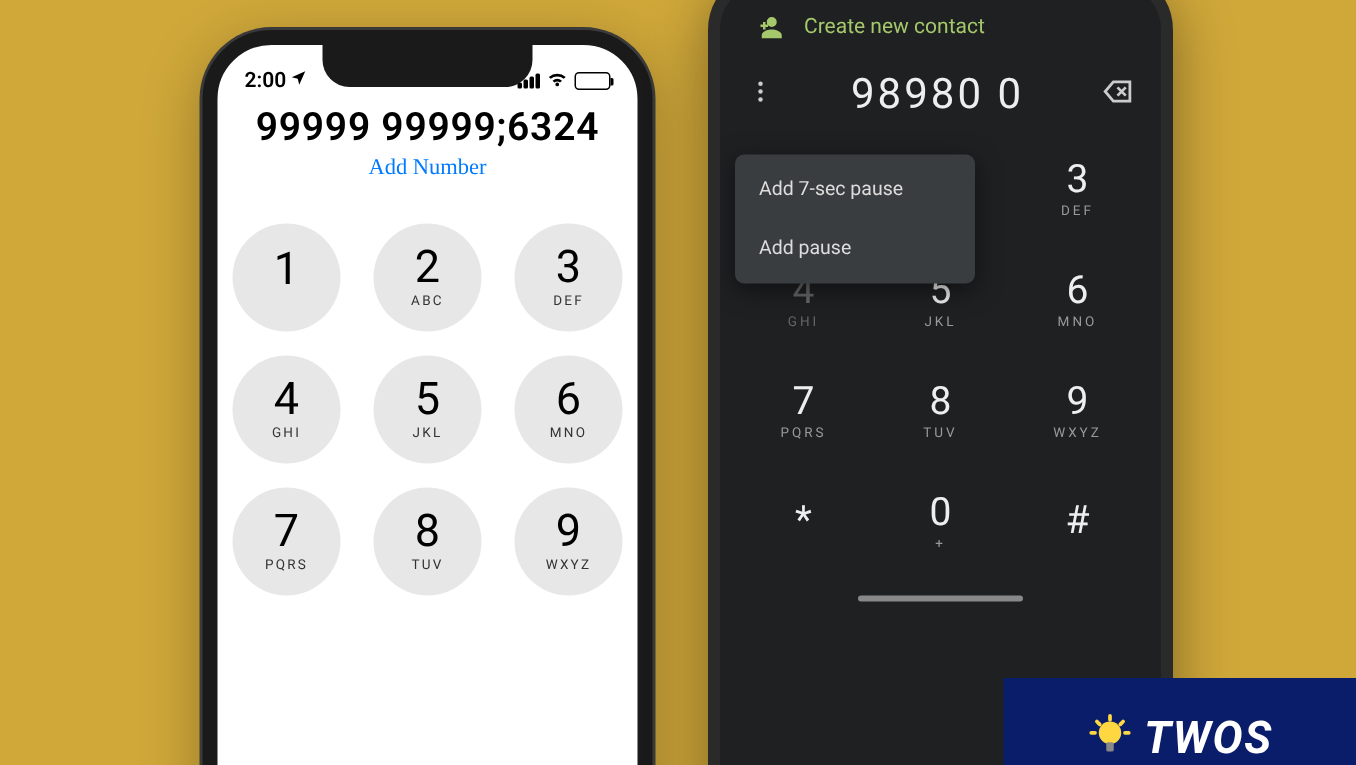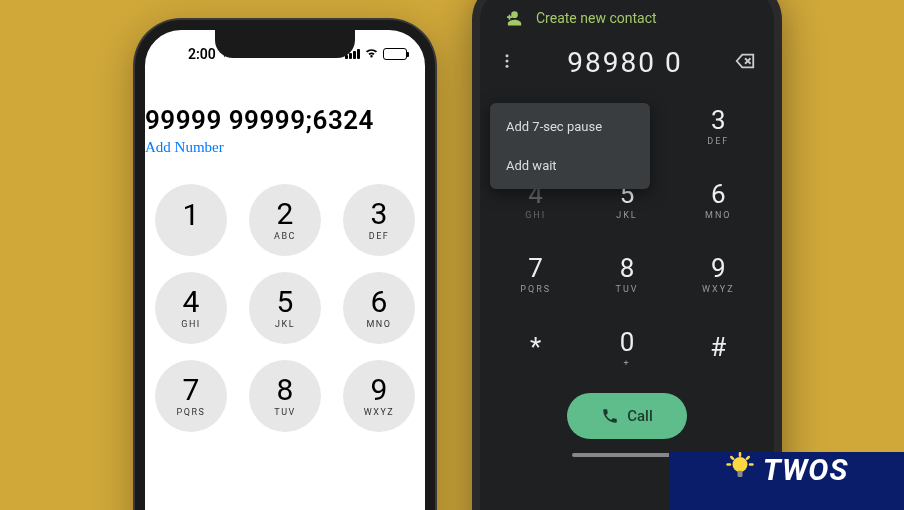--- a/index.html
+++ b/index.html
@@ -2,32 +2,32 @@
 <html><head>
 <meta charset="utf-8">
 <style>
 * { margin:0; padding:0; box-sizing:border-box; font-family:-apple-system,BlinkMacSystemFont,"Segoe UI",Roboto,Helvetica,Arial,sans-serif; }
 body { width:904px; height:510px; background:#d0a83a; overflow:hidden; position:relative; }
 
 
 .iphone { position:absolute; left:135px; top:20px; width:300px; height:600px; background:#fff; border-radius:46px; border:10px solid #1a1a1a; box-shadow:0 0 0 2px #3a3a3a, 0 10px 40px rgba(0,0,0,0.3); overflow:hidden; }
 .notch { position:absolute; top:0; left:50%; transform:translateX(-50%); width:140px; height:28px; background:#1a1a1a; border-radius:0 0 18px 18px; z-index:10; }
 .status-bar { display:flex; justify-content:space-between; align-items:center; padding:8px 18px 0; height:40px; font-size:14px; font-weight:600; }
-.status-left { display:flex; align-items:center; gap:2px;margin-left:25px; }
+.status-left { display:flex; align-items:center; gap:2px; }
 .status-right { display:flex; align-items:center; gap:4px; }
 .signal { display:flex; align-items:flex-end; gap:1px; }
 .signal span { width:3px; background:#000; border-radius:1px; }
 .signal span:nth-child(1){height:4px} .signal span:nth-child(2){height:6px} .signal span:nth-child(3){height:8px} .signal span:nth-child(4){height:10px}
 .wifi svg { width:15px; height:15px; }
 .battery { width:24px; height:12px; border:1px solid #000; border-radius:3px; position:relative; }
 .battery::after { content:""; position:absolute; right:-3px; top:3px; width:2px; height:5px; background:#000; border-radius:0 1px 1px 0; }
 .battery-fill { height:100%; width:70%; background:#ffcc00; border-radius:2px; }
 .loc-arrow svg { width:12px; height:12px; }
 
-.number-display { text-align:left; margin-top:35px; }
+.number-display { text-align:center; }
 .number-display .num { font-size:26px; font-weight:600; letter-spacing:0.5px; }
 .add-number { color:#007aff; font-size:15px; margin-top:4px;font-family:Liberation Serif, serif; }
 
 .keypad { display:grid; grid-template-columns:repeat(3,72px); grid-auto-rows:72px; gap:16px 22px; justify-content:center; margin-top:28px; }
 .key { width:72px; height:72px; border-radius:50%; background:#e7e7e8; display:flex; flex-direction:column; align-items:center; justify-content:center; cursor:pointer; }
 .key .digit { font-size:30px; font-weight:400; line-height:1; }
 .key .letters { font-size:9px; letter-spacing:1.5px; margin-top:2px; color:#333; }
 .key-1 .letters { height:9px; }
 
 
@@ -48,21 +48,21 @@
 .akey .digit { font-size:26px; color:#eee; line-height:1; }
 .akey .letters { font-size:9px; letter-spacing:2px; color:#999; margin-top:3px; }
 .akey-dim .digit, .akey-dim .letters { color:#666; }
 
 .call-btn { margin:10px auto 0; width:120px; height:46px; background:#5fbd8c; border-radius:26px; display:flex; align-items:center; justify-content:center; gap:8px; cursor:pointer; }
 .call-btn svg { width:18px; height:18px; fill:#1a3a2a; }
 .call-btn span { color:#1a3a2a; font-size:15px; font-weight:500; }
 .home-ind { width:110px; height:4px; background:#888; border-radius:2px; margin:14px auto 0; }
 
 
-.twos { position:absolute; right:0; bottom:0; width:235px; height:58px; background:#0a1d6b; display:flex; align-items:flex-start; justify-content:center; gap:8px; }
+.twos { position:absolute; right:0; bottom:0; width:235px; height:58px; background:#0a1d6b; display:flex; align-items:flex-end; justify-content:center; gap:8px; }
 .twos .bulb svg { width:30px; height:30px; }
 .twos .txt { font-size:30px; font-weight:700; font-style:italic; color:#fff; letter-spacing:1px; }
 </style>
 </head>
 <body>
 
 <div class="iphone">
   <div class="notch"></div>
   <div class="status-bar">
     <div class="status-left">
@@ -156,21 +156,21 @@
     <span class="a-backspace">
       <svg viewBox="0 0 24 24">
           <path d="M21 5H9L3 12l6 7h12V5z"></path>
           <path d="M12 9l6 6M18 9l-6 6"></path>
         </svg>
     </span>
   </div>
 
   <div class="popup">
     <div class="popup-item">Add 7-sec pause</div>
-    <div class="popup-item">Add wait</div>
+    <div class="popup-item">Add pause</div>
   </div>
 
   <div class="a-keypad">
     <div class="akey akey-dim">
         <span class="digit">1</span>
         <span class="letters"></span>
       </div>
     <div class="akey akey-dim">
         <span class="digit">2</span>
         <span class="letters">ABC</span>
@@ -210,26 +210,20 @@
     <div class="akey">
         <span class="digit">0</span>
         <span class="letters">+</span>
       </div>
     <div class="akey">
         <span class="digit">#</span>
         <span class="letters"></span>
       </div>
   </div>
 
-  <div class="call-btn">
-    <svg viewBox="0 0 24 24">
-        <path d="M6.6 10.8a15 15 0 006.6 6.6l2.2-2.2a1 1 0 011-.25 11 11 0 003.6.6 1 1 0 011 1V20a1 1 0 01-1 1A17 17 0 013 4a1 1 0 011-1h3.4a1 1 0 011 1 11 11 0 00.6 3.6 1 1 0 01-.25 1z"></path>
-      </svg>
-    <span>Call</span>
-  </div>
   <div class="home-ind"></div>
 </div>
 
 <div class="twos">
   <span class="bulb">
     <svg viewBox="0 0 24 24">
         <circle cx="12" cy="10" r="6" fill="#ffd740"></circle>
         <rect x="10" y="15" width="4" height="5" rx="1" fill="#888"></rect>
         <path d="M12 1v2M4 10H2M22 10h-2M5 4l1.5 1.5M19 4l-1.5 1.5" stroke="#ffd740" stroke-width="2" stroke-linecap="round"></path>
       </svg>

